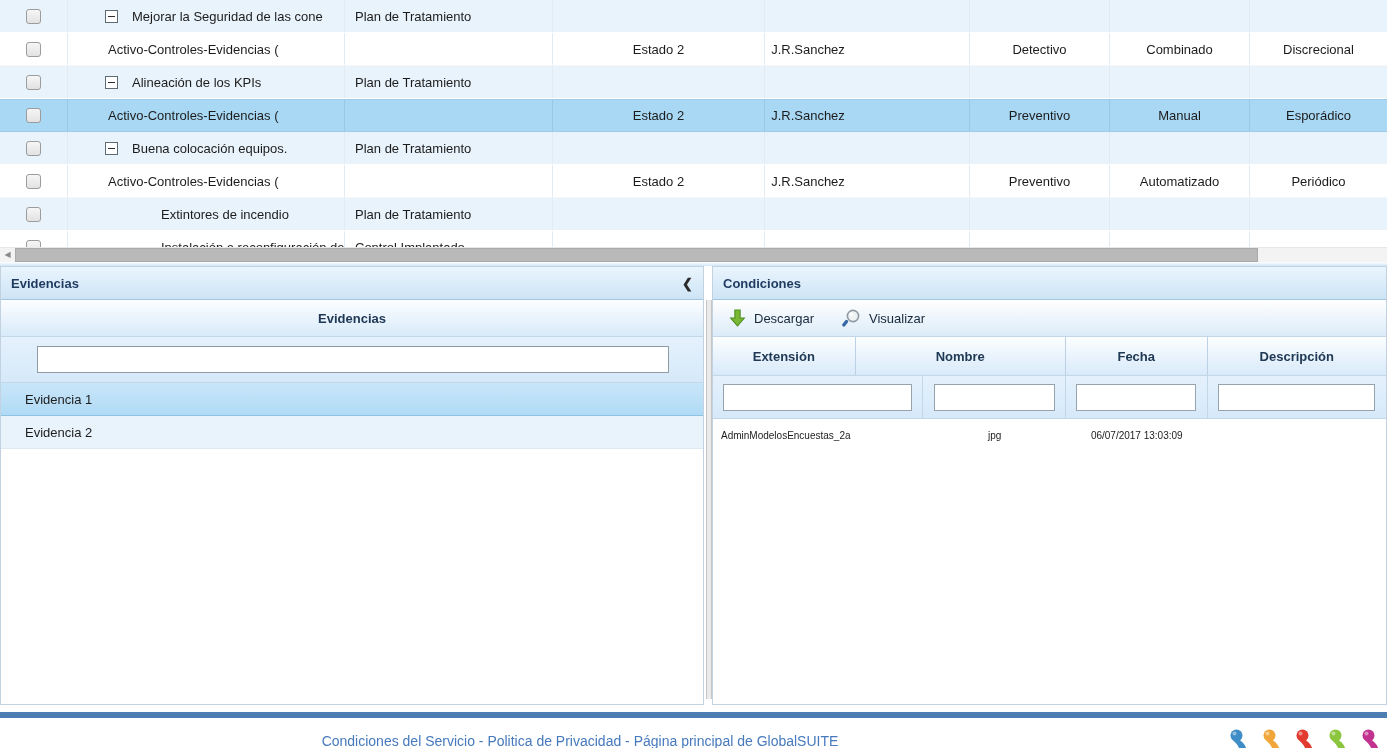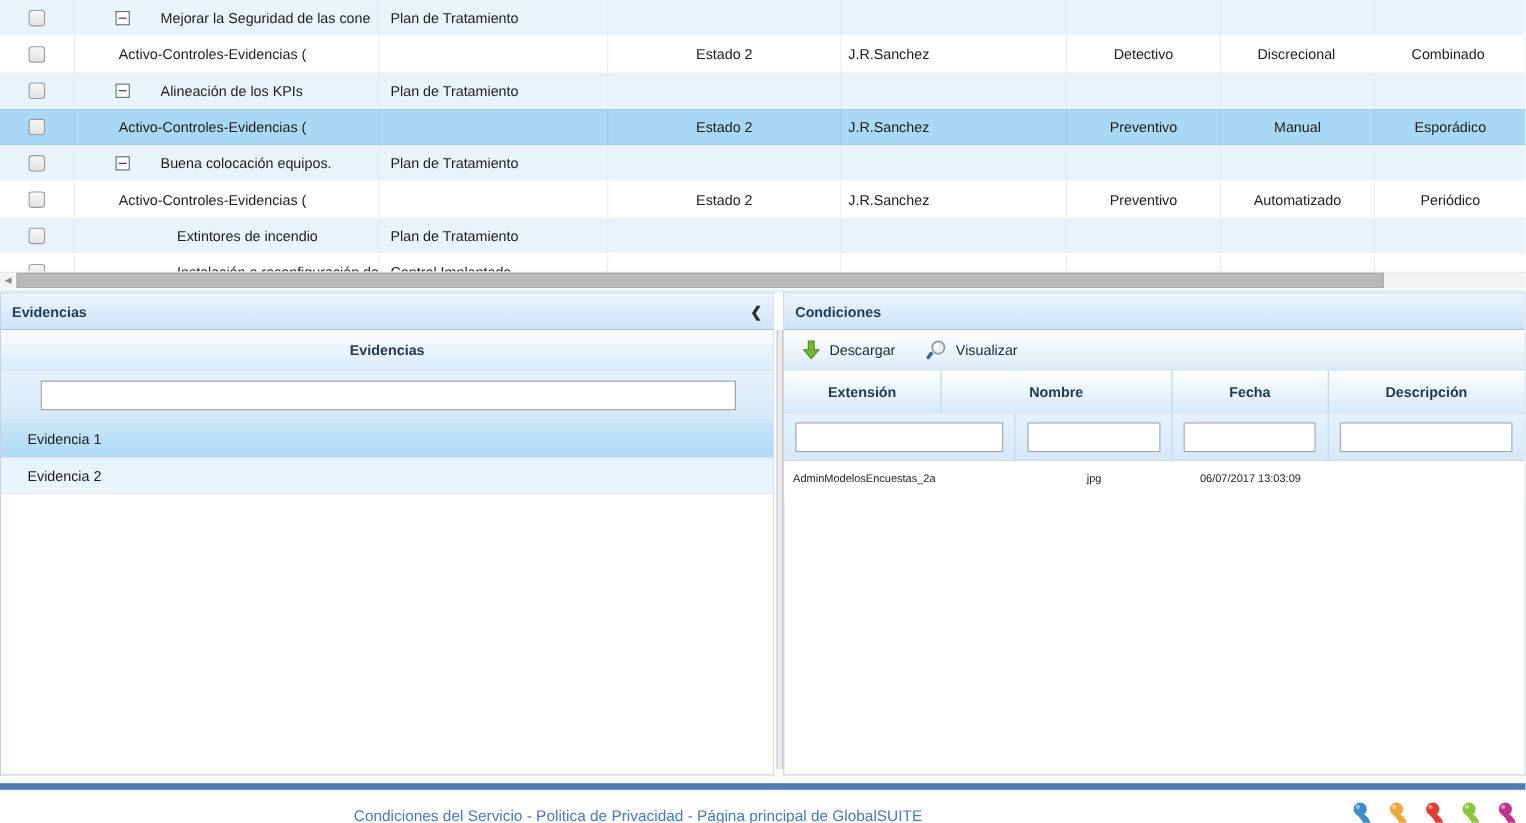--- a/index.html
+++ b/index.html
@@ -19,21 +19,21 @@
 .c2{width:208px;padding-left:10px}
 .c3{width:212px;justify-content:center}
 .c4{width:205px;justify-content:center;padding-right:118px}
 .c5{width:140px;justify-content:center}
 .c6{width:140px;justify-content:center}
 .c7{width:137px;justify-content:center;border-right:none}
 .cb{width:15px;height:15px;border:1px solid #9c9c9c;border-radius:3px;background:linear-gradient(#f6f6f6,#e2e2e2);flex:none}
 .exp{width:13px;height:13px;border:1px solid #5f6b73;background:#fff;margin-left:37px;position:relative;flex:none}
 .exp::after{content:"";position:absolute;left:2px;right:2px;top:5px;height:1px;background:#2d2d2d}
 .nm{overflow:hidden;white-space:nowrap}
-.nm-p{margin-left:28px}
+.nm-p{margin-left:14px}
 .nm-p2{margin-left:93px}
 .nm-c{margin-left:40px}
 
 
 #hscroll{position:absolute;top:247px;left:0;width:1387px;height:15px;background:#f3f3f3;border-top:1px solid #e8e8e8}
 #hscroll .sb-arrow{position:absolute;left:0;top:0;width:15px;height:14px;color:#8a8a8a;font-size:8px;line-height:14px;text-align:center}
 #hscroll .sb-thumb{position:absolute;left:15px;top:0;width:1243px;height:14px;background:#b9b9b9;border:1px solid #a9a9a9}
 #panel-topline{position:absolute;top:262px;left:0;width:1387px;height:4px;background:linear-gradient(#ffffff,#cfe6f7)}
 
 
@@ -99,22 +99,22 @@
       <div class="tcell c0">
         <span class="cb"></span>
       </div>
       <div class="tcell c1">
         <span class="nm nm-c">Activo-Controles-Evidencias (</span>
       </div>
       <div class="tcell c2"></div>
       <div class="tcell c3">Estado 2</div>
       <div class="tcell c4">J.R.Sanchez</div>
       <div class="tcell c5">Detectivo</div>
+      <div class="tcell c6">Combinado</div>
       <div class="tcell c7">Discrecional</div>
-      <div class="tcell c6">Combinado</div>
     </div>
     <div class="trow zblue">
       <div class="tcell c0">
         <span class="cb"></span>
       </div>
       <div class="tcell c1">
         <span class="exp"></span>
         <span class="nm nm-p">Alineación de los KPIs</span>
       </div>
       <div class="tcell c2">Plan de Tratamiento</div>

